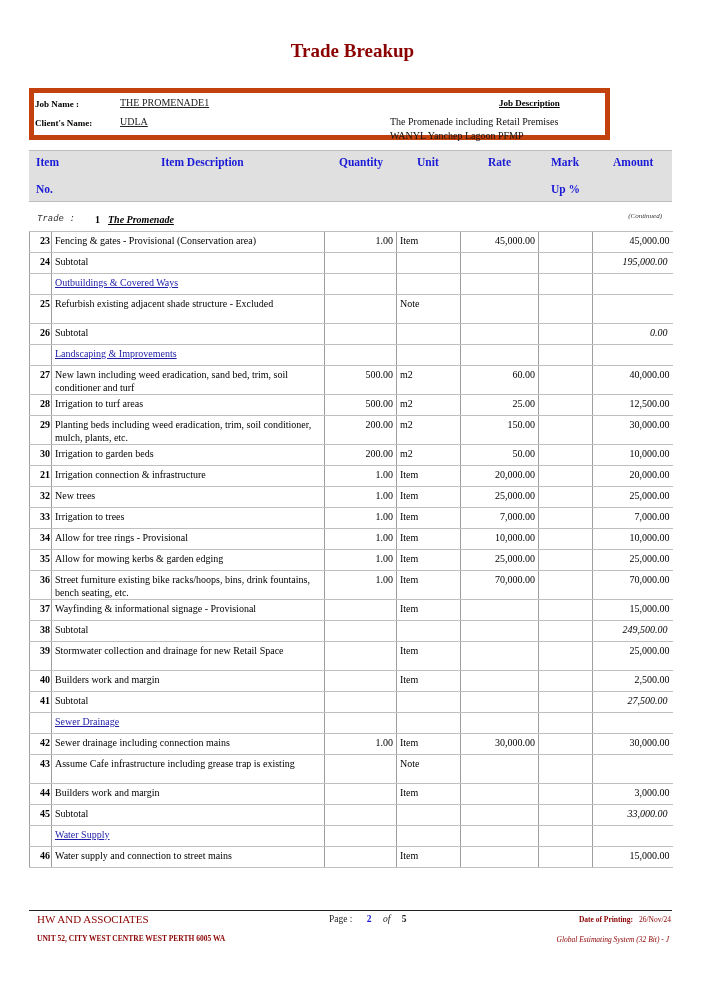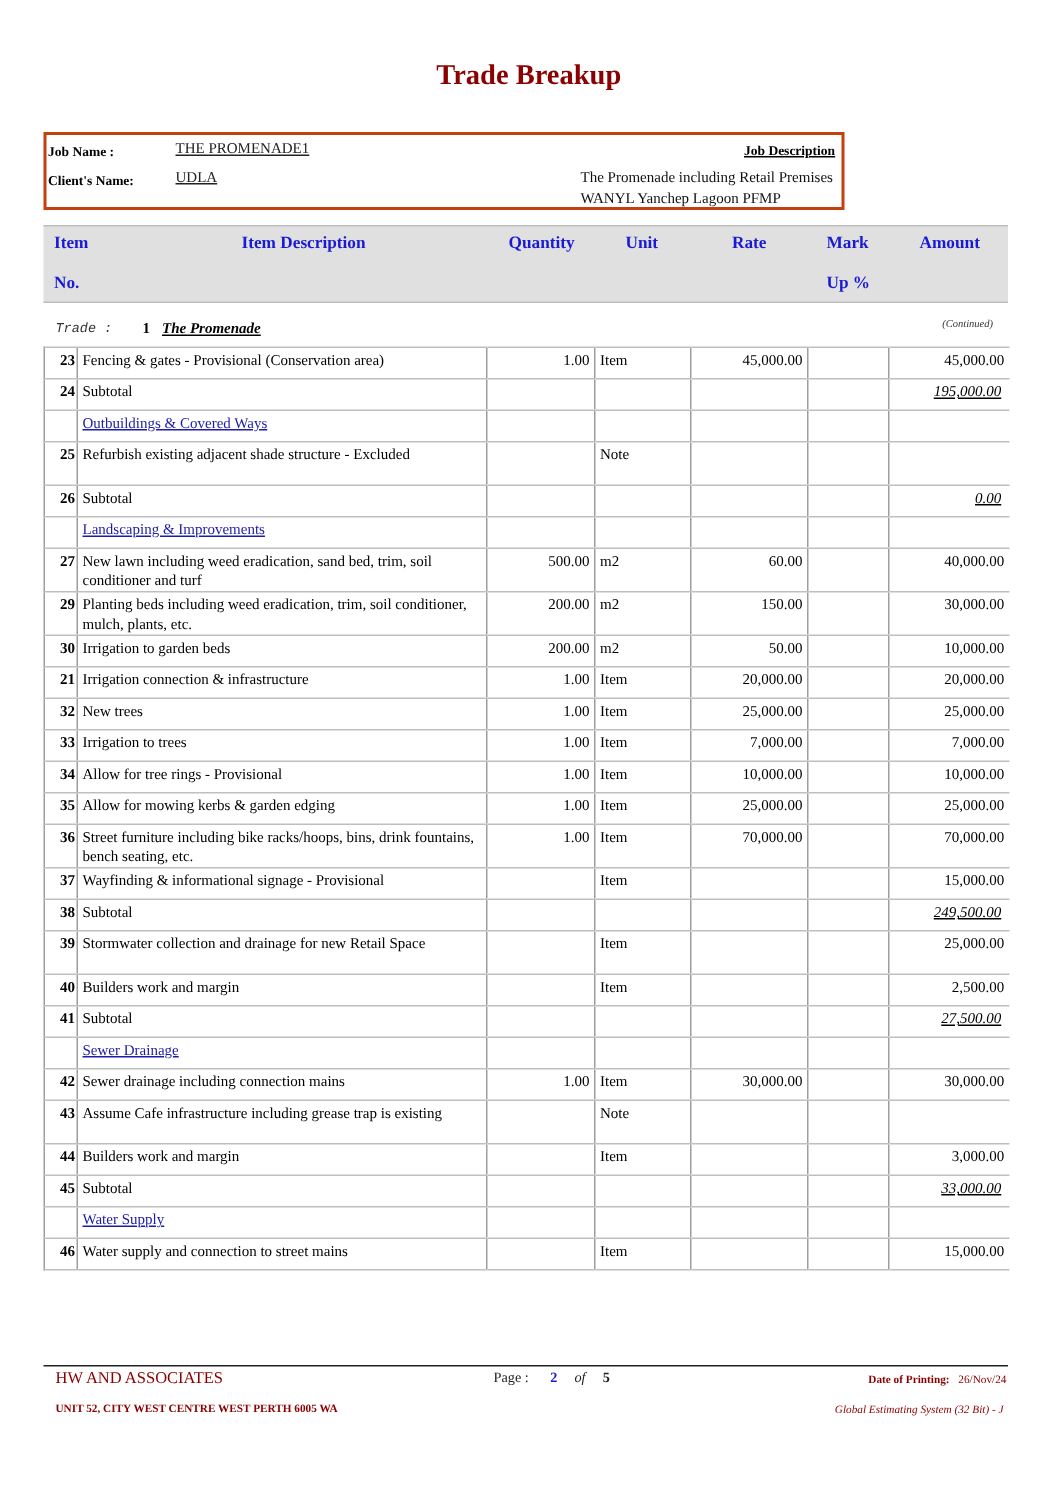--- a/index.html
+++ b/index.html
@@ -1,21 +1,21 @@
 <!DOCTYPE html>
 <html><head>
   <meta charset="utf-8">
   <style>
     html, body { margin: 0; padding: 0; background: #ffffff; }
     body { width: 705px; height: 997px; position: relative; overflow: hidden;
            font-family: "Liberation Serif", serif; color: #000; }
     .title { position: absolute; top: 40px; left: 0; width: 705px; text-align: center;
              font-size: 19px; font-weight: bold; color: #8b0000; }
-    .jobbox { position: absolute; left: 29px; top: 88px; width: 534px; height: 52px;
-              border: 2px solid #c2410c; box-sizing: border-box; font-size: 10px; padding-left: 26px; }
+    .jobbox { position: absolute; left: 29px; top: 88px; width: 581px; height: 52px;
+              border: 5px solid #c2410c; box-sizing: border-box; font-size: 10px; padding-left: 26px; }
     .jb-label { position: absolute; font-weight: bold; font-size: 9px; }
     .jb-val { position: absolute; text-decoration: underline; color: #222; font-size: 10px; }
     .jb-desc-h { position: absolute; left: 465px; top: 5px; font-weight: bold; font-size: 9px; text-decoration: underline; }
     .jb-desc { position: absolute; left: 356px; font-size: 10px; color: #111; }
 
     .hdr { position: absolute; left: 29px; top: 150px; width: 643px; height: 52px;
            background: #e0e0e0; border-top: 1px solid #bdbdbd; border-bottom: 1px solid #bdbdbd;
            box-sizing: border-box; color: #1a1ad6; font-weight: bold; font-size: 11.5px; }
     .hdr span { position: absolute; }
 
@@ -26,21 +26,21 @@
     .trade-cont { position: absolute; right: 10px; top: 4px; font-style: italic; font-size: 7px; color: #333; }
 
     table.grid { position: absolute; left: 29px; top: 231px; width: 643px; border-collapse: collapse;
                  table-layout: fixed; font-size: 10px; }
     table.grid td { border-top: 1px solid #bfbfbf; border-bottom: 1px solid #bfbfbf;
                     border-left: 1px solid #9e9e9e; padding: 2px 3px 0 3px; vertical-align: top;
                     height: 18px; line-height: 13px; }
     table.grid td:first-child { border-left: 1px solid #9e9e9e; text-align: right; font-weight: bold; padding-right: 1px; }
     table.grid td:last-child { border-right: none; }
     td.num { text-align: right; }
-    td.sub { font-style: italic; text-decoration: underline; text-align: right; padding-right: 5px !important; }
+    td.sub { font-style: italic; text-align: right; padding-right: 5px !important; }
     td.section { color: #1c1ca8; text-decoration: underline; }
 
     .footer-line { position: absolute; left: 29px; top: 910px; width: 643px; height: 0; border-top: 1.5px solid #222; }
     .f-company { position: absolute; left: 37px; top: 913px; font-size: 11px; color: #8b0000; }
     .f-addr { position: absolute; left: 37px; top: 934px; font-size: 7.5px; font-weight: bold; color: #8b0000; }
     .f-page { position: absolute; left: 329px; top: 914px; font-size: 9.5px; color: #222; }
     .f-page .cur { color: #1a1ad6; font-weight: bold; margin-left: 12px; }
     .f-page .of { font-style: italic; margin-left: 9px; }
     .f-page .tot { font-weight: bold; margin-left: 9px; }
     .f-date { position: absolute; right: 34px; top: 915px; font-size: 7.5px; color: #8b0000; }
@@ -149,20 +149,29 @@
       <tr>
         <td style="height: 26px;">27</td>
         <td style="height: 26px;">New lawn including weed eradication, sand bed, trim, soil conditioner and turf</td>
         <td class="num" style="height: 26px;">500.00</td>
         <td style="height: 26px;">m2</td>
         <td class="num" style="height: 26px;">60.00</td>
         <td style="height: 26px;"></td>
         <td class="num" style="height: 26px;">40,000.00</td>
       </tr>
       <tr>
+        <td>28</td>
+        <td>Irrigation to turf areas</td>
+        <td class="num">500.00</td>
+        <td>m2</td>
+        <td class="num">25.00</td>
+        <td></td>
+        <td class="num">12,500.00</td>
+      </tr>
+      <tr>
         <td style="height: 26px;">29</td>
         <td style="height: 26px;">Planting beds including weed eradication, trim, soil conditioner, mulch, plants, etc.</td>
         <td class="num" style="height: 26px;">200.00</td>
         <td style="height: 26px;">m2</td>
         <td class="num" style="height: 26px;">150.00</td>
         <td style="height: 26px;"></td>
         <td class="num" style="height: 26px;">30,000.00</td>
       </tr>
       <tr>
         <td>30</td>
@@ -213,21 +222,21 @@
         <td>35</td>
         <td>Allow for mowing kerbs &amp; garden edging</td>
         <td class="num">1.00</td>
         <td>Item</td>
         <td class="num">25,000.00</td>
         <td></td>
         <td class="num">25,000.00</td>
       </tr>
       <tr>
         <td style="height: 26px;">36</td>
-        <td style="height: 26px;">Street furniture including bike racks/hoops, bins, drink fountains, bench seating, etc.</td>
+        <td style="height: 26px;">Street furniture existing bike racks/hoops, bins, drink fountains, bench seating, etc.</td>
         <td class="num" style="height: 26px;">1.00</td>
         <td style="height: 26px;">Item</td>
         <td class="num" style="height: 26px;">70,000.00</td>
         <td style="height: 26px;"></td>
         <td class="num" style="height: 26px;">70,000.00</td>
       </tr>
       <tr>
         <td>37</td>
         <td>Wayfinding &amp; informational signage - Provisional</td>
         <td class="num"></td>

